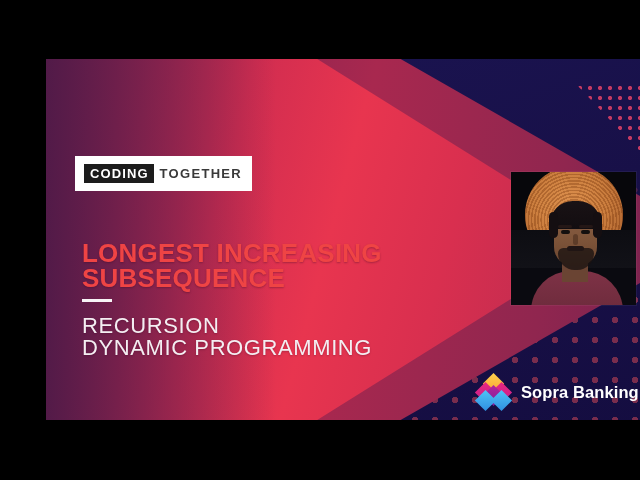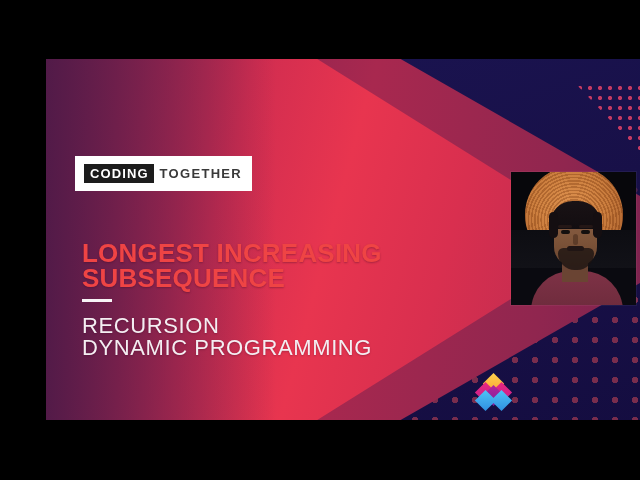--- a/index.html
+++ b/index.html
@@ -360,19 +360,20 @@
     <div class="sbs">
       <div class="sbs-mark">
         <span class="dia top"></span>
         <span class="dia midl"></span>
         <span class="dia midr"></span>
         <span class="dia botc"></span>
         <span class="dia botl"></span>
         <span class="dia botr"></span>
       </div>
       <div class="sbs-name">
+        <div>Sopra Banking</div>
       </div>
     </div>
 
   </div>
 
   <div class="bar bottom"></div>
 </div>
 
 </body></html>

